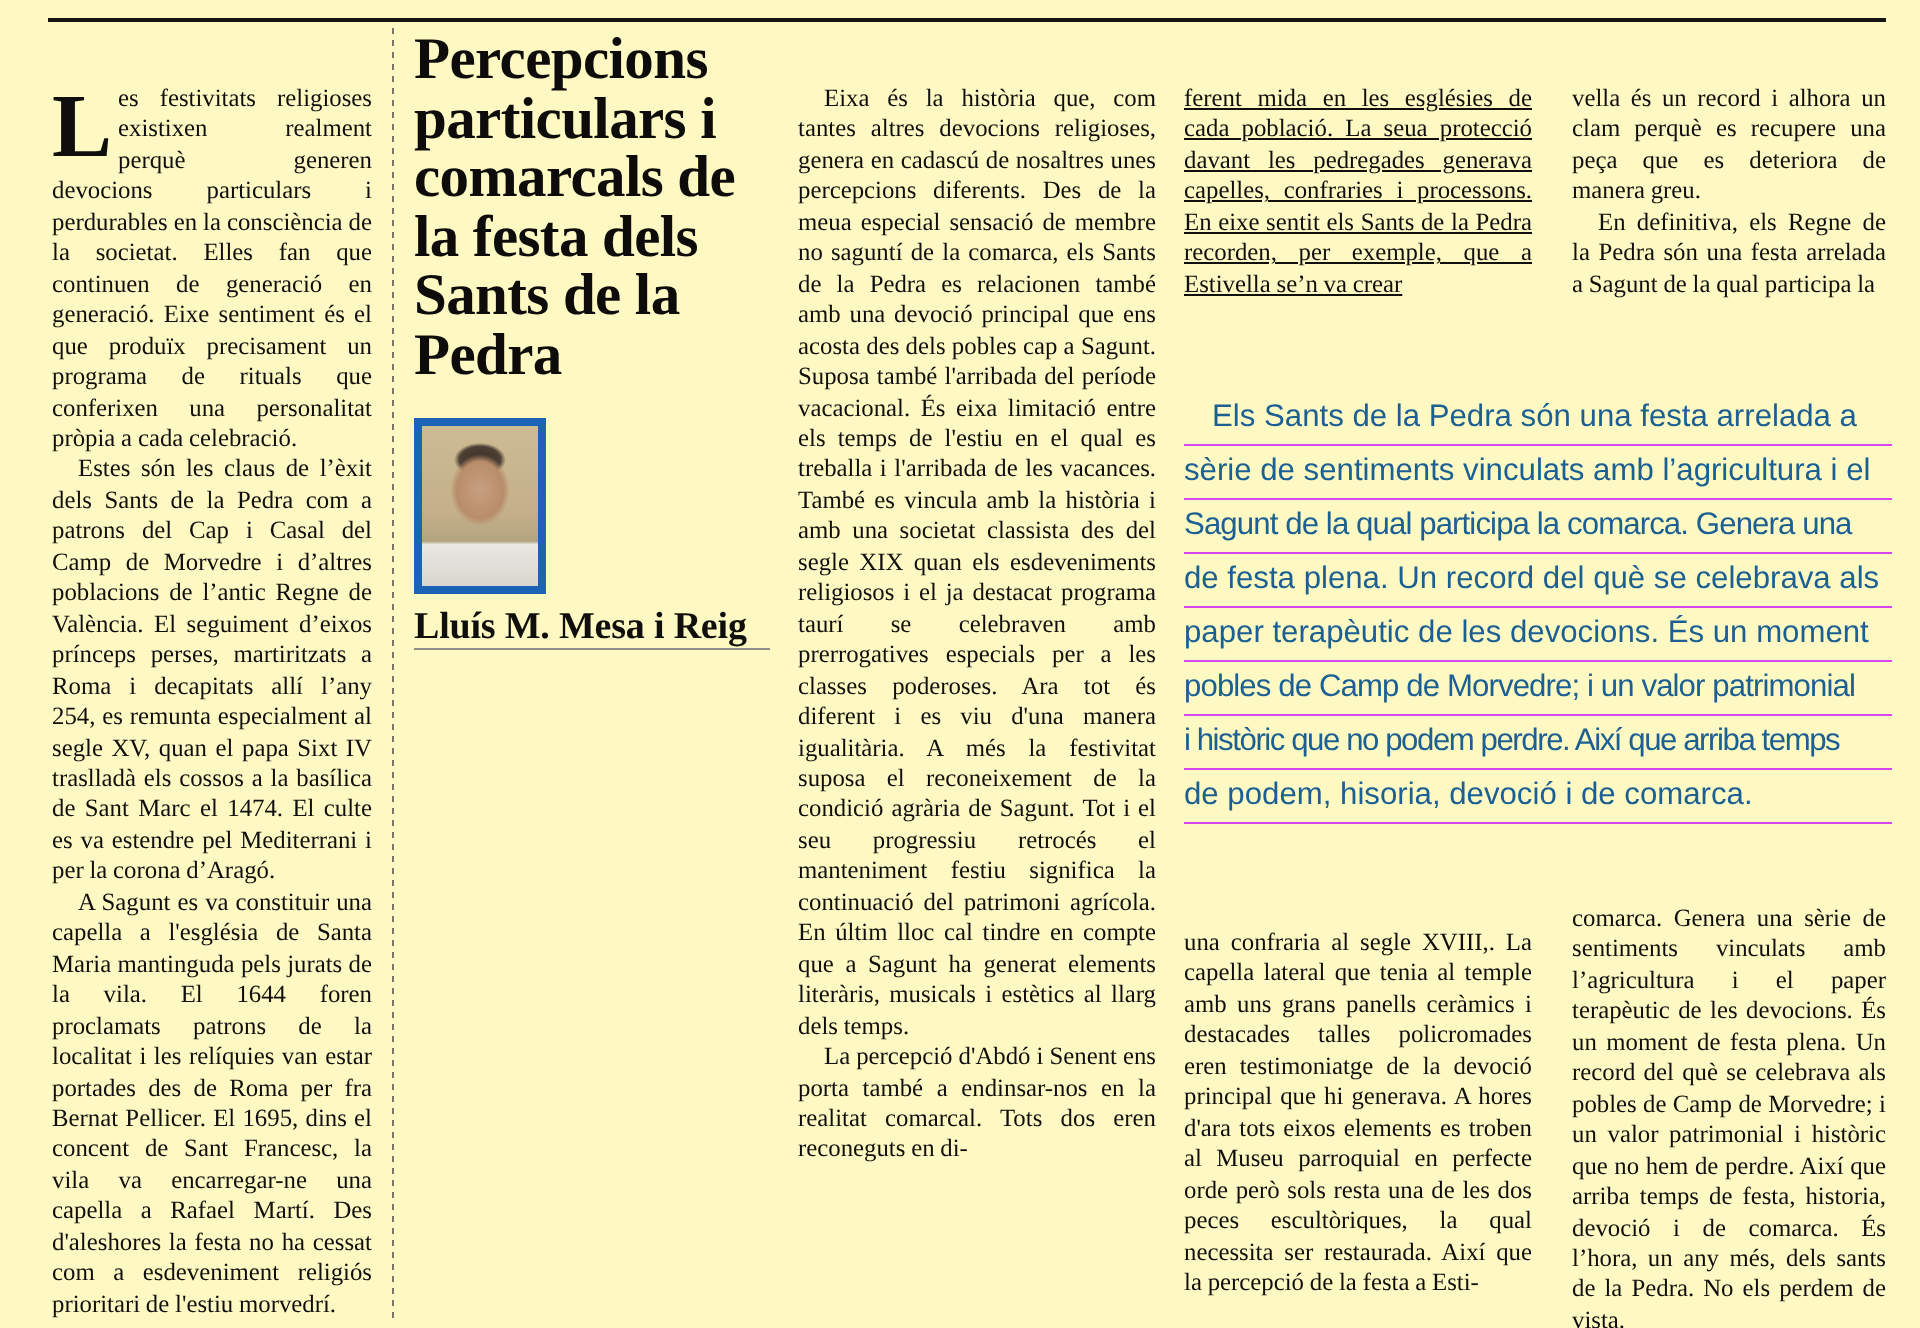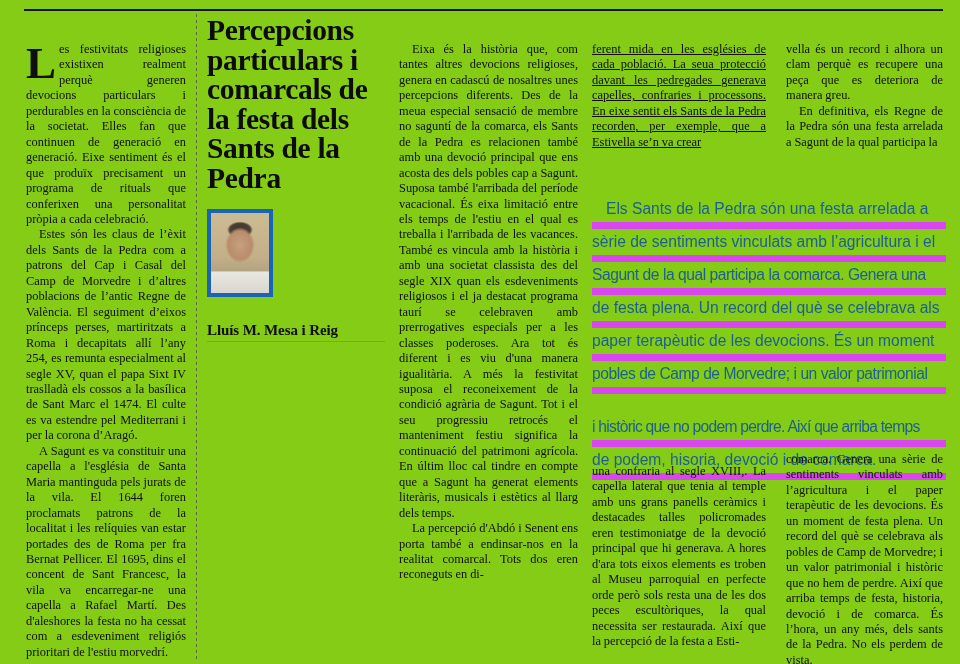--- a/index.html
+++ b/index.html
@@ -13,21 +13,21 @@
     font-family: "Liberation Serif", serif;
     color: #100f0d;
     overflow: hidden;
   }
 
   
   #page {
     position: relative;
     width: 960px;
     height: 664px;
-    background: #84cc16;
+    background: #fef9c3;
   }
 
   .top-rule {
     position: absolute;
     left: 24px;
     top: 9px;
     width: 919px;
     height: 2px;
     background: #161513;
   }
@@ -118,24 +118,24 @@
     border: 4px solid #1b63b4;
     box-sizing: border-box;
     background:
       radial-gradient(ellipse 19px 23px at 50% 40%, #c79f7f 0%, #b98d6b 62%, rgba(185,141,107,0) 78%),
       radial-gradient(ellipse 17px 11px at 50% 21%, #3b3026 0%, #4d4034 60%, rgba(77,64,52,0) 76%),
       linear-gradient(to bottom, rgba(0,0,0,0) 72%, #e9e7e2 74%, #d9d6cf 100%),
       linear-gradient(to bottom, #cdbb94 0%, #c3b089 55%, #9a8f72 100%);
     display: block;
   }
   .author-name {
-    margin: 26px 0 0 0;
+    margin: 9px 0 0 0;
     font-family: "Liberation Serif", serif;
     font-weight: 700;
-    font-size: 15px;
+    font-size: 19px;
     line-height: 15px;
     letter-spacing: -0.1px;
     color: #100f0d;
   }
   .author-rule {
     margin-top: 3px;
     width: 100%;
     height: 1px;
     background: #8e8d8a;
   }
@@ -153,32 +153,31 @@
     left: 592px;
     top: 196px;
     width: 354px;
   }
   .pq-line {
     font-family: "Liberation Sans", sans-serif;
     font-size: 15.6px;
     line-height: 26px;
     color: #1c6093;
     white-space: nowrap;
-    border-bottom: 7px solid #d946ef;
+    border-bottom: 1px solid #d946ef;
     padding-left: 0;
   }
   .pq-line:first-child {
     text-indent: 14px;
   }
   .pq-line.tight {
     letter-spacing: -0.45px;
   }
   .pq-line.tighter {
     letter-spacing: -0.72px;
-    margin-top: 20px;
   }
 </style>
 </head>
 <body>
 
 <div id="page">
 
   <div class="top-rule"></div>
   <div class="v-divider"></div>
 

